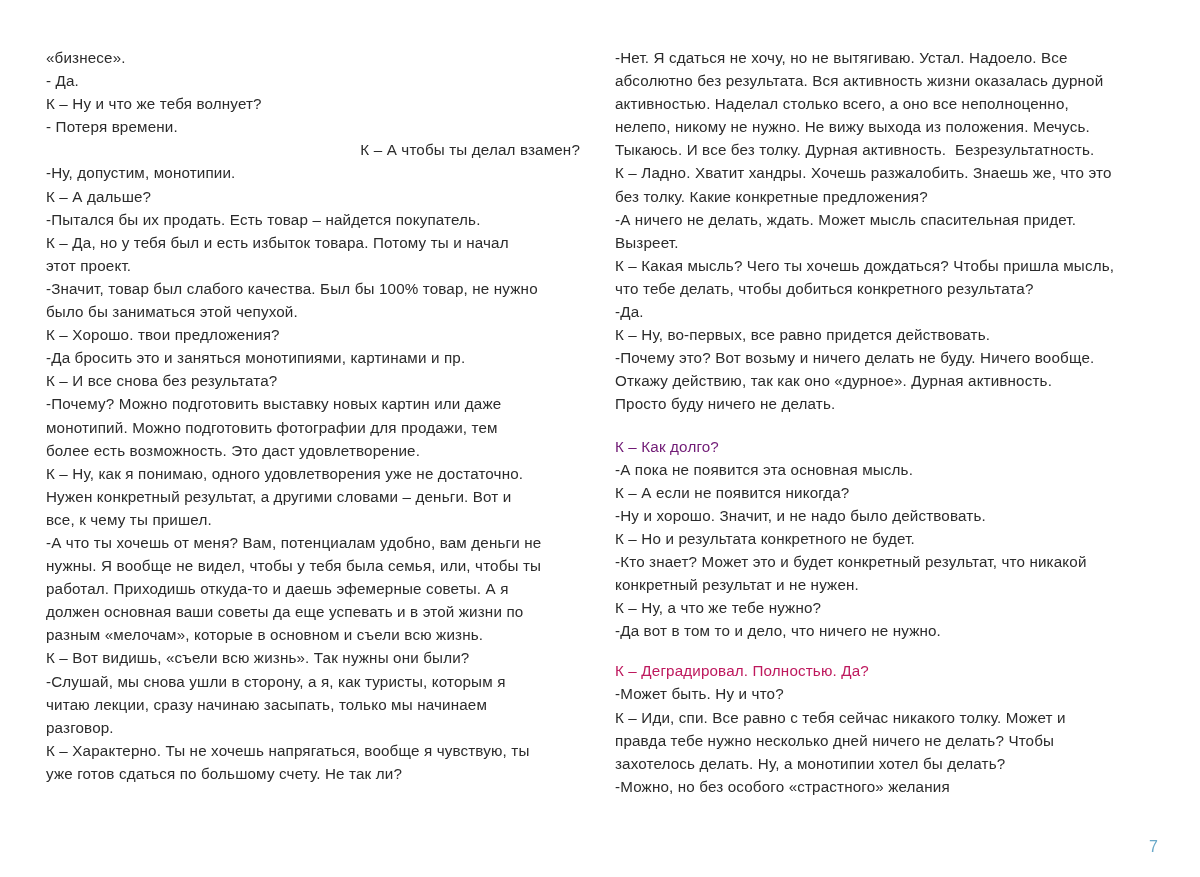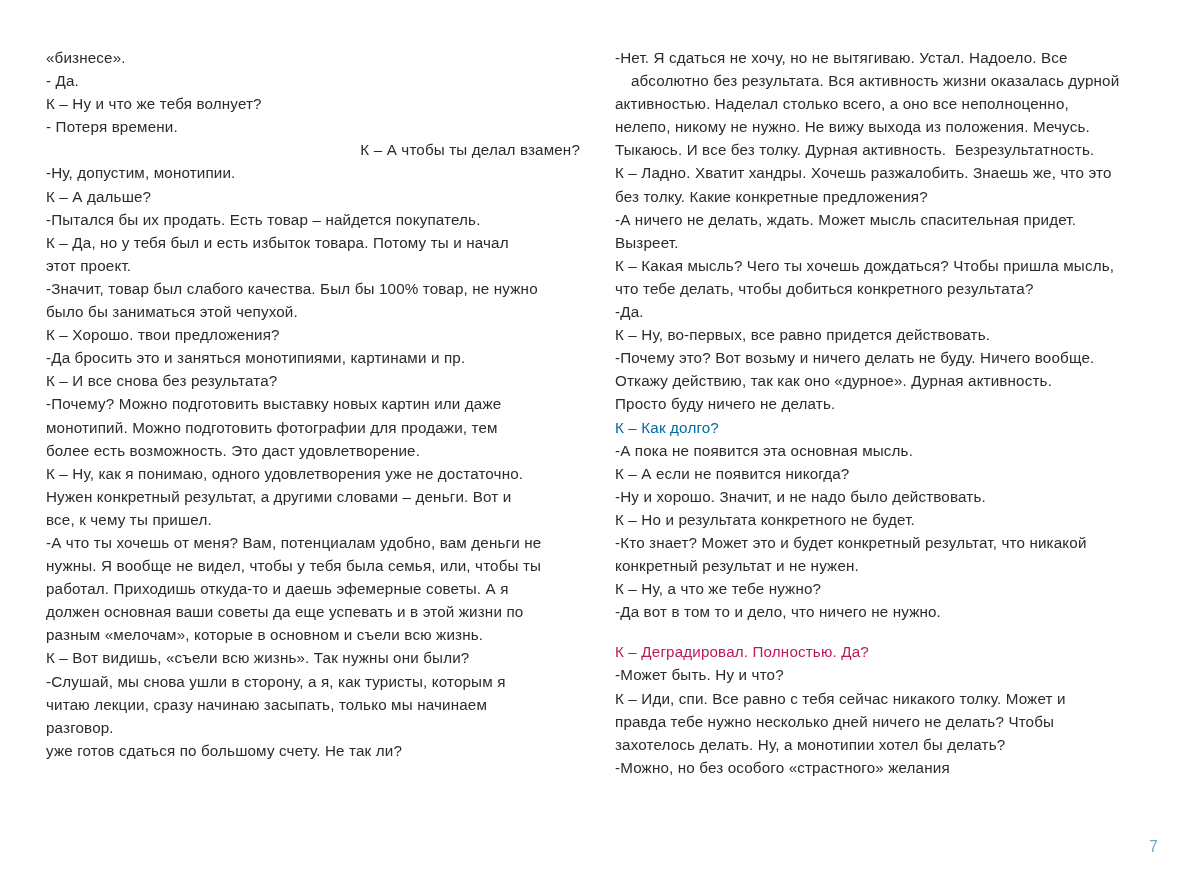--- a/index.html
+++ b/index.html
@@ -82,41 +82,42 @@
         <div class="text-line" style="color: rgb(43, 43, 43);">все, к чему ты пришел.</div>
         <div class="text-line" style="color: rgb(43, 43, 43);">-А что ты хочешь от меня? Вам, потенциалам удобно, вам деньги не</div>
         <div class="text-line" style="color: rgb(43, 43, 43);">нужны. Я вообще не видел, чтобы у тебя была семья, или, чтобы ты</div>
         <div class="text-line" style="color: rgb(43, 43, 43);">работал. Приходишь откуда-то и даешь эфемерные советы. А я</div>
         <div class="text-line" style="color: rgb(43, 43, 43);">должен основная ваши советы да еще успевать и в этой жизни по</div>
         <div class="text-line" style="color: rgb(43, 43, 43);">разным «мелочам», которые в основном и съели всю жизнь.</div>
         <div class="text-line" style="color: rgb(43, 43, 43);">К – Вот видишь, «съели всю жизнь». Так нужны они были?</div>
         <div class="text-line" style="color: rgb(43, 43, 43);">-Слушай, мы снова ушли в сторону, а я, как туристы, которым я</div>
         <div class="text-line" style="color: rgb(43, 43, 43);">читаю лекции, сразу начинаю засыпать, только мы начинаем</div>
         <div class="text-line" style="color: rgb(43, 43, 43);">разговор.</div>
+        <div class="text-line" style="color: rgb(43, 43, 43);">К – Характерно. Ты не хочешь напрягаться, вообще я чувствую, ты</div>
         <div class="text-line" style="color: rgb(43, 43, 43);">уже готов сдаться по большому счету. Не так ли?</div>
       </div>
 
     <div class="column" id="right-column">
         <div class="text-line" style="color: rgb(43, 43, 43);">-Нет. Я сдаться не хочу, но не вытягиваю. Устал. Надоело. Все</div>
-        <div class="text-line" style="color: rgb(43, 43, 43); margin-left: 16px;">абсолютно без результата. Вся активность жизни оказалась дурной</div>
+        <div class="text-line" style="color: rgb(43, 43, 43);">абсолютно без результата. Вся активность жизни оказалась дурной</div>
         <div class="text-line" style="color: rgb(43, 43, 43);">активностью. Наделал столько всего, а оно все неполноценно,</div>
         <div class="text-line" style="color: rgb(43, 43, 43);">нелепо, никому не нужно. Не вижу выхода из положения. Мечусь.</div>
         <div class="text-line" style="color: rgb(43, 43, 43);">Тыкаюсь. И все без толку. Дурная активность.  Безрезультатность.</div>
         <div class="text-line" style="color: rgb(43, 43, 43);">К – Ладно. Хватит хандры. Хочешь разжалобить. Знаешь же, что это</div>
         <div class="text-line" style="color: rgb(43, 43, 43);">без толку. Какие конкретные предложения?</div>
         <div class="text-line" style="color: rgb(43, 43, 43);">-А ничего не делать, ждать. Может мысль спасительная придет.</div>
         <div class="text-line" style="color: rgb(43, 43, 43);">Вызреет.</div>
         <div class="text-line" style="color: rgb(43, 43, 43);">К – Какая мысль? Чего ты хочешь дождаться? Чтобы пришла мысль,</div>
         <div class="text-line" style="color: rgb(43, 43, 43);">что тебе делать, чтобы добиться конкретного результата?</div>
         <div class="text-line" style="color: rgb(43, 43, 43);">-Да.</div>
         <div class="text-line" style="color: rgb(43, 43, 43);">К – Ну, во-первых, все равно придется действовать.</div>
         <div class="text-line" style="color: rgb(43, 43, 43);">-Почему это? Вот возьму и ничего делать не буду. Ничего вообще.</div>
         <div class="text-line" style="color: rgb(43, 43, 43);">Откажу действию, так как оно «дурное». Дурная активность.</div>
         <div class="text-line" style="color: rgb(43, 43, 43);">Просто буду ничего не делать.</div>
-        <div class="text-line" style="color: #0369a1;">К – Как долго?</div>
+        <div class="text-line" style="color: #701a75; margin-top: 19px;">К – Как долго?</div>
         <div class="text-line" style="color: rgb(43, 43, 43);">-А пока не появится эта основная мысль.</div>
         <div class="text-line" style="color: rgb(43, 43, 43);">К – А если не появится никогда?</div>
         <div class="text-line" style="color: rgb(43, 43, 43);">-Ну и хорошо. Значит, и не надо было действовать.</div>
         <div class="text-line" style="color: rgb(43, 43, 43);">К – Но и результата конкретного не будет.</div>
         <div class="text-line" style="color: rgb(43, 43, 43);">-Кто знает? Может это и будет конкретный результат, что никакой</div>
         <div class="text-line" style="color: rgb(43, 43, 43);">конкретный результат и не нужен.</div>
         <div class="text-line" style="color: rgb(43, 43, 43);">К – Ну, а что же тебе нужно?</div>
         <div class="text-line" style="color: rgb(43, 43, 43);">-Да вот в том то и дело, что ничего не нужно.</div>
         <div class="text-line" style="color: #be185d; margin-top: 17px;">К – Деградировал. Полностью. Да?</div>
         <div class="text-line" style="color: rgb(43, 43, 43);">-Может быть. Ну и что?</div>

